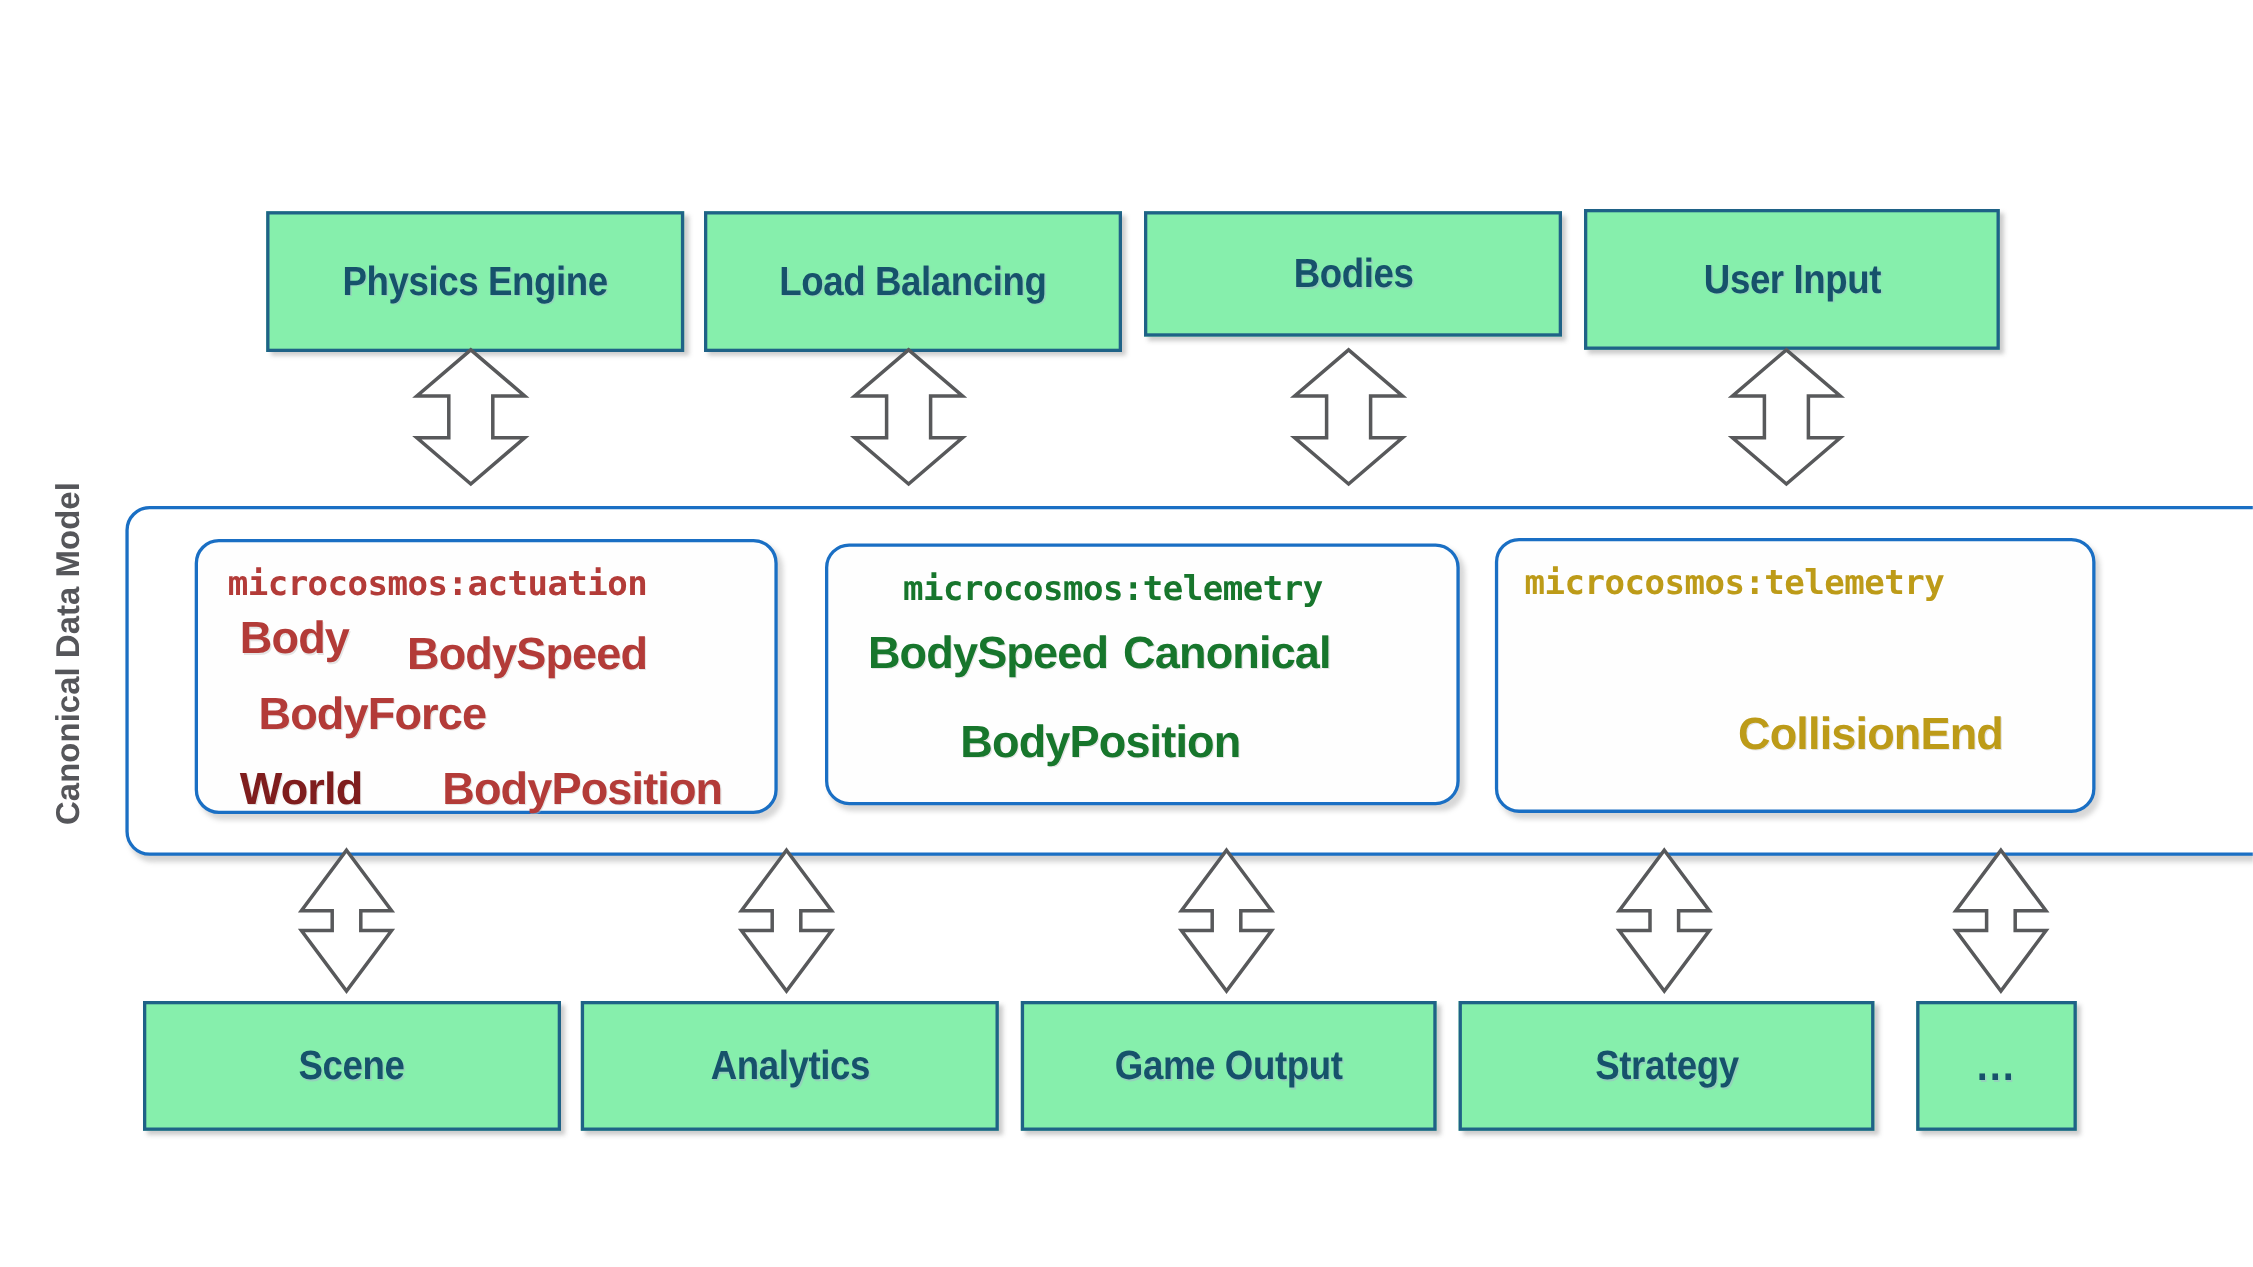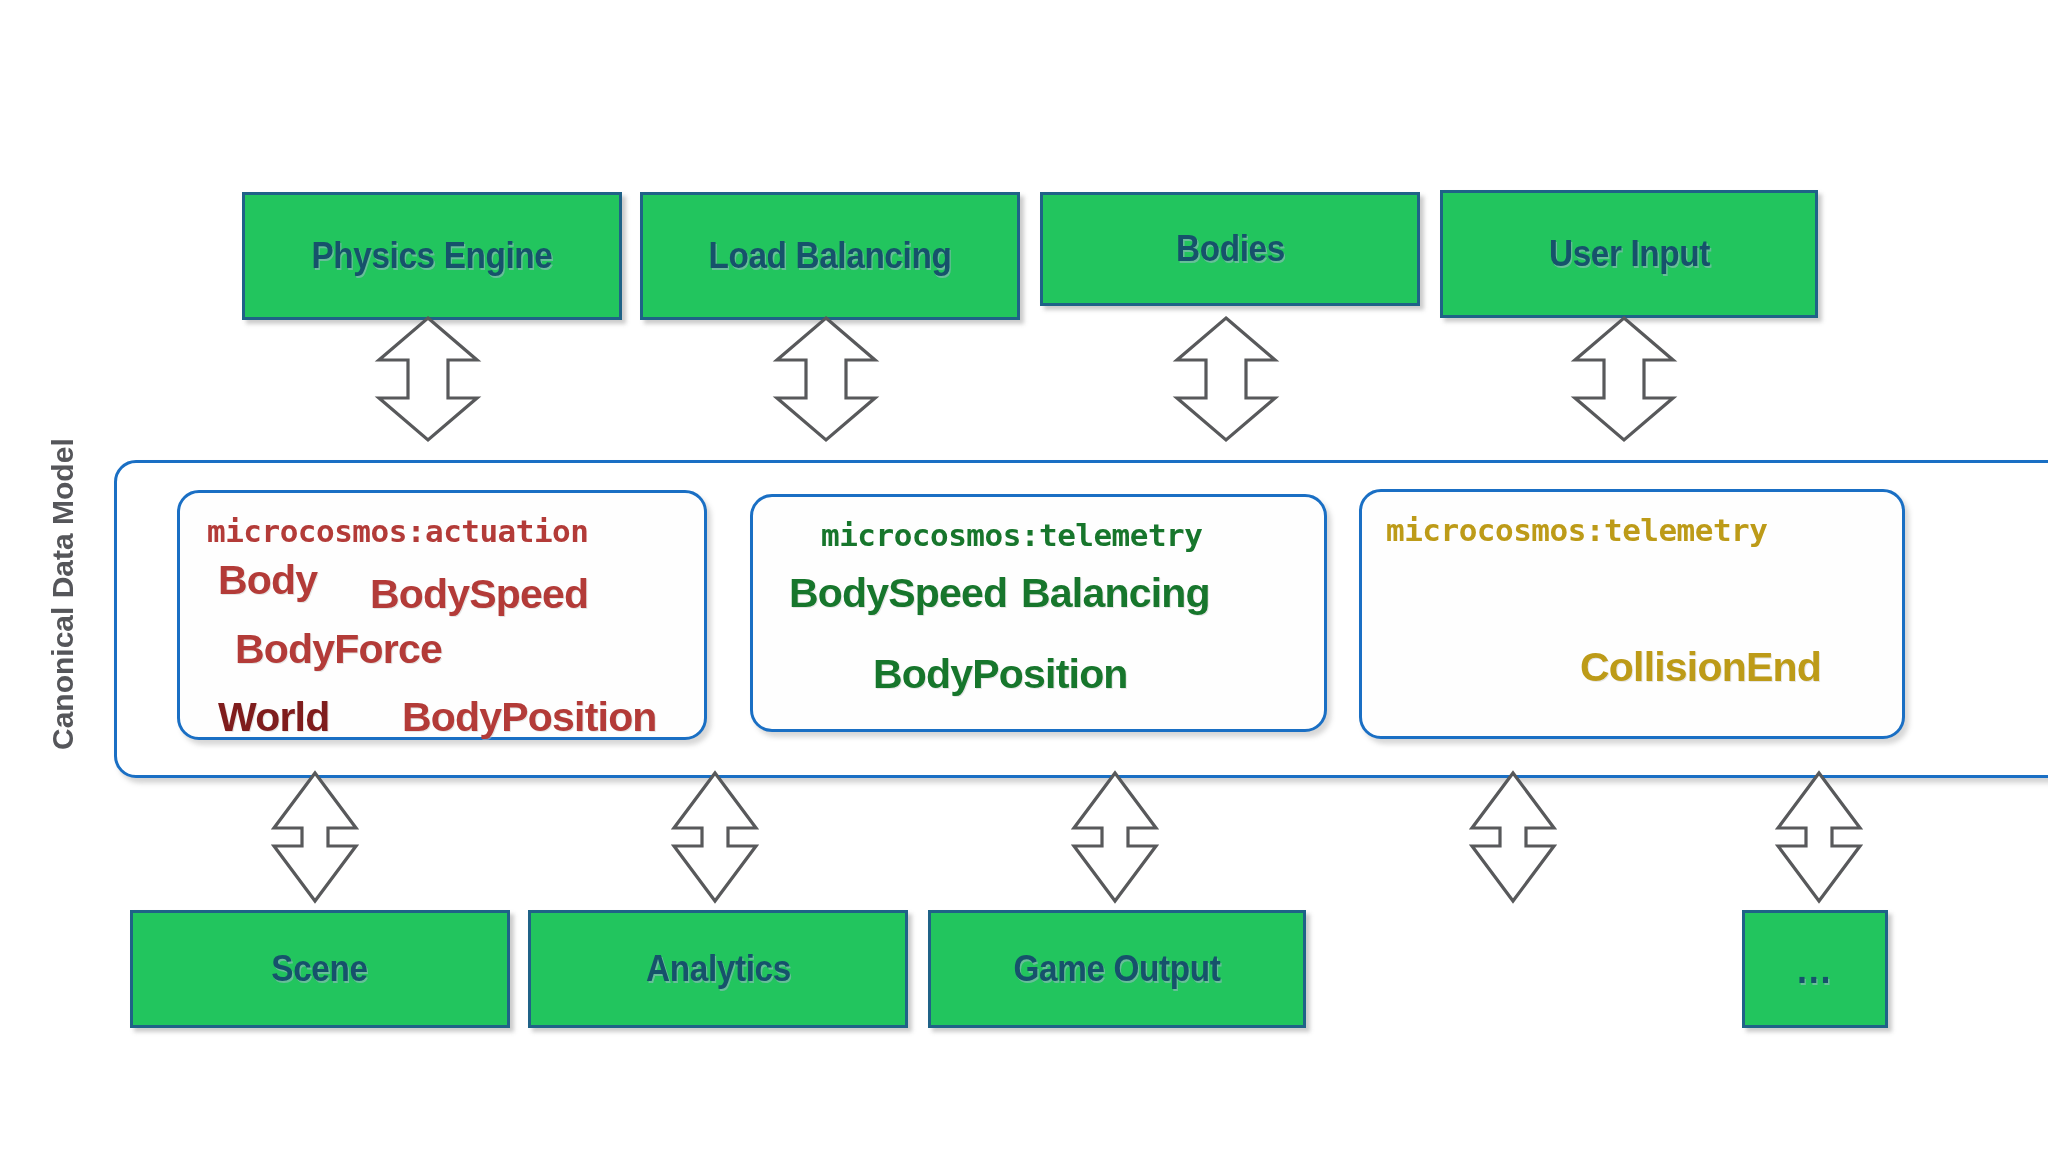--- a/index.html
+++ b/index.html
@@ -20,21 +20,21 @@
     width: 2048px;
     height: 1152px;
   }
 
   
   .node { position: absolute; box-sizing: border-box; }
 
   
   .rect-box {
     border: 3px solid #1F6287;
-    background: #22c55e;
+    background: #86efac;
     display: flex;
     align-items: center;
     justify-content: center;
     box-shadow: 4px 4px 4px rgba(120,120,120,0.38);
   }
   .rect-box .label {
     color: #16526B;
     font-weight: bold;
     font-size: 37px;
     letter-spacing: -0.4px;
@@ -150,21 +150,21 @@
       <span class="term" style="left:38px; top:64px; color:#B33B38;">Body</span>
       <span class="term" style="left:190px; top:78px; color:#B33B38;">BodySpeed</span>
       <span class="term" style="left:55px; top:133px; color:#B33B38;">BodyForce</span>
       <span class="term" style="left:38px; top:201px; color:#7f1d1d;">World</span>
       <span class="term" style="left:222px; top:201px; color:#B33B38;">BodyPosition</span>
     </div>
 
     <div class="ns-card" style="left:633px; top:31px; width:577px; height:238px;">
       <span class="ns-title" style="left:68px; top:20px; color:#17762C;">microcosmos:telemetry</span>
       <span class="term" style="left:36px; top:73px; color:#17762C;">BodySpeed</span>
-      <span class="term" style="left:268px; top:73px; color:#17762C;">Balancing</span>
+      <span class="term" style="left:268px; top:73px; color:#17762C;">Canonical</span>
       <span class="term" style="left:120px; top:154px; color:#17762C;">BodyPosition</span>
     </div>
 
     <div class="ns-card" style="left:1242px; top:26px; width:546px; height:250px;">
       <span class="ns-title" style="left:24px; top:20px; color:#BD9B18;">microcosmos:telemetry</span>
       <span class="term" style="left:218px; top:152px; color:#BD9B18;">CollisionEnd</span>
     </div>
   </div>
 
   <div class="arrow" style="left:268px; top:770px; width:94px; height:134px;">
@@ -202,18 +202,21 @@
   </div>
 
   <div class="node rect-box" style="left:528px; top:910px; width:380px; height:118px;">
     <span class="label">Analytics</span>
   </div>
 
   <div class="node rect-box" style="left:928px; top:910px; width:378px; height:118px;">
     <span class="label">Game Output</span>
   </div>
 
+  <div class="node rect-box" style="left:1326px; top:910px; width:378px; height:118px;">
+    <span class="label">Strategy</span>
+  </div>
 
   <div class="node rect-box ellipsis" style="left:1742px; top:910px; width:146px; height:118px;">
     <span class="label">...</span>
   </div>
 
 </div>
 
 </body></html>

